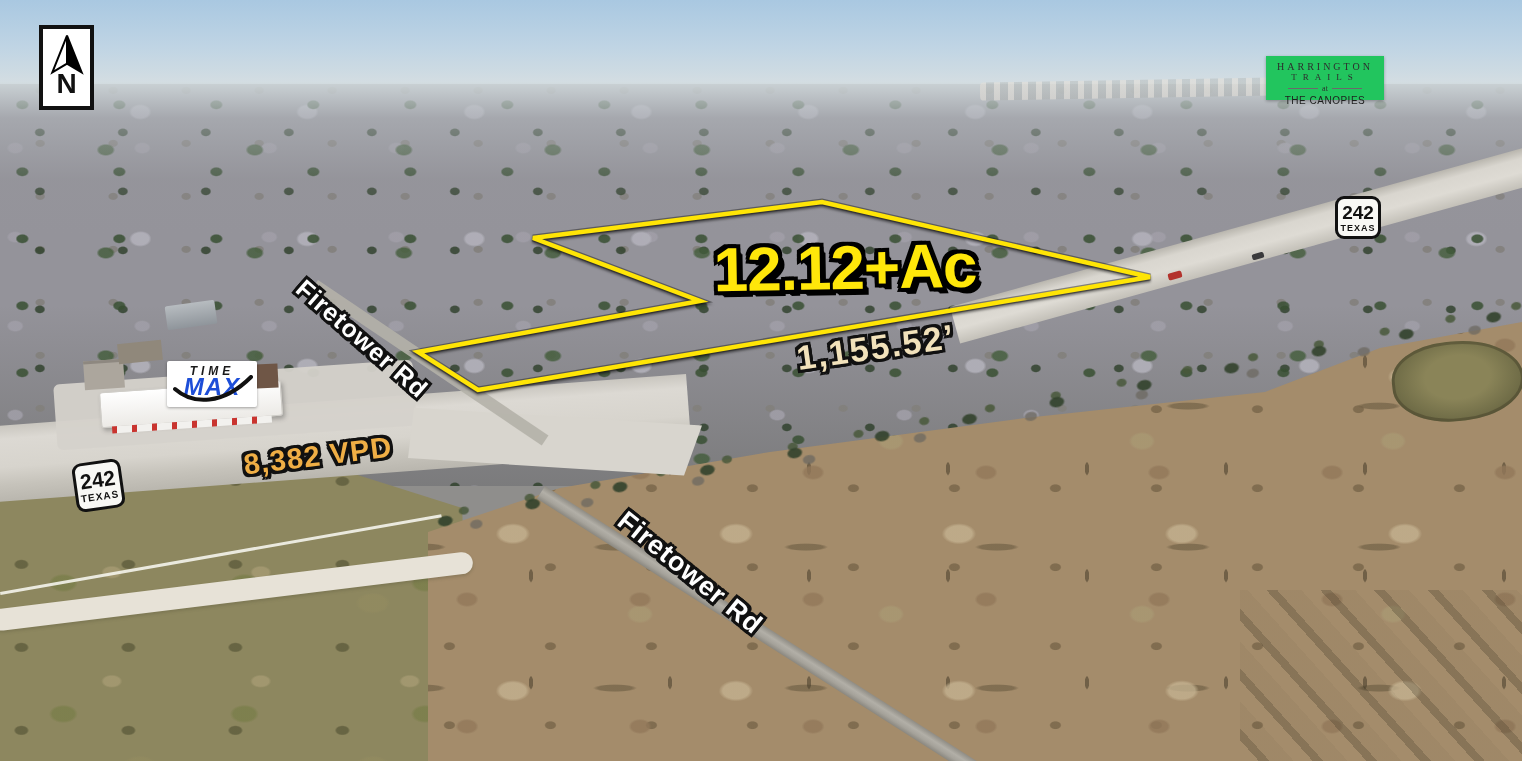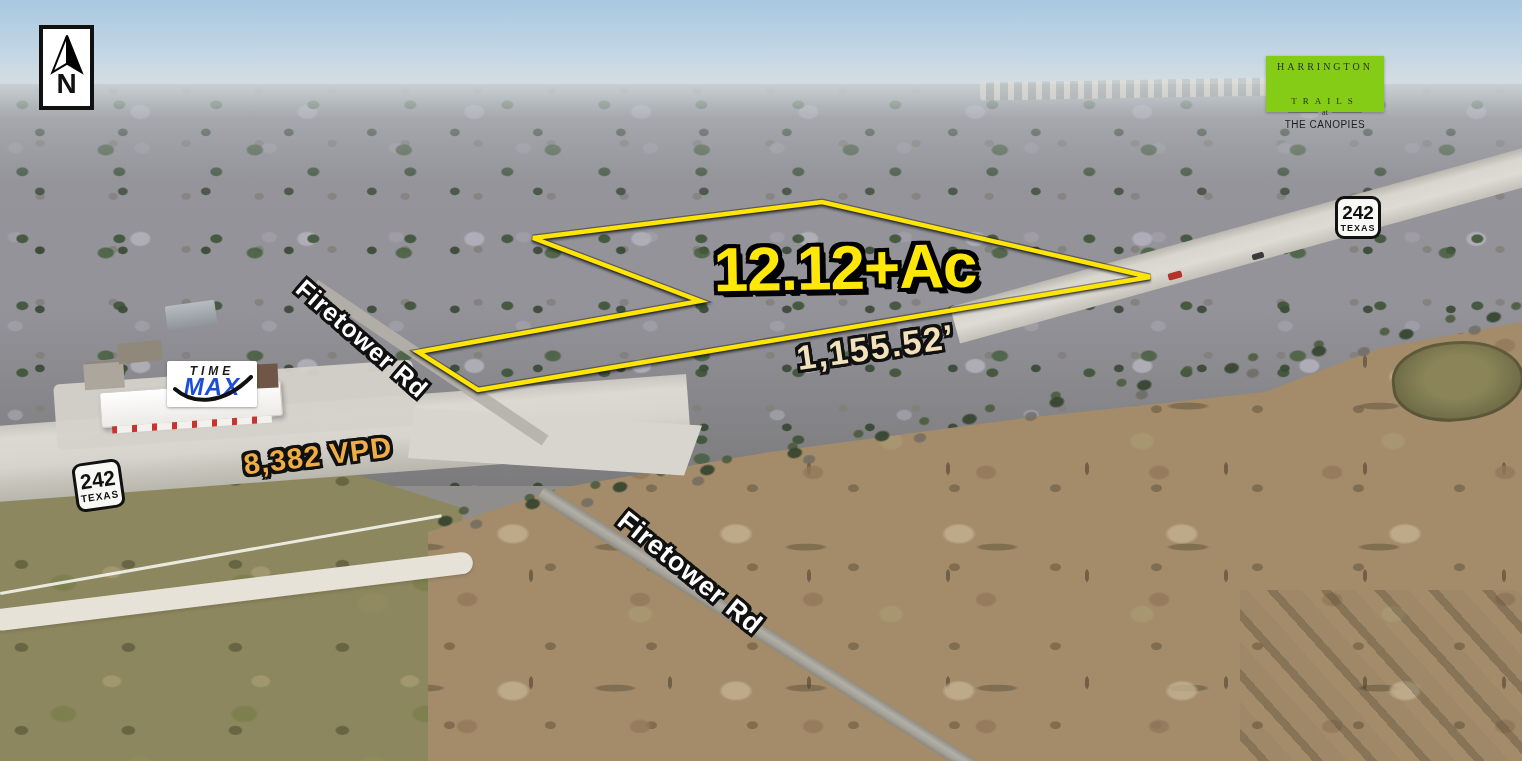--- a/index.html
+++ b/index.html
@@ -118,24 +118,24 @@
   .shield{background:#f8f8f5;border:3px solid #111;border-radius:9px;box-sizing:border-box;
     display:flex;flex-direction:column;align-items:center;justify-content:center;color:#111;}
   .shield .num{font-weight:bold;line-height:1;}
   .shield .st{font-weight:bold;letter-spacing:1px;margin-top:2px;line-height:1;}
   .shield-right{left:1335px;top:196px;width:46px;height:43px;}
   .shield-right .num{font-size:19px;} .shield-right .st{font-size:9px;}
   .shield-left{left:74px;top:461px;width:49px;height:49px;transform:rotate(-8deg);}
   .shield-left .num{font-size:21px;} .shield-left .st{font-size:10px;}
 
   
-  .hlogo{left:1266px;top:56px;width:118px;height:56px;background:#84cc16;box-sizing:border-box;
+  .hlogo{left:1266px;top:56px;width:118px;height:44px;background:#22c55e;box-sizing:border-box;
     padding:5px 3px 4px;text-align:center;color:#2e2e2e;box-shadow:0 1px 3px rgba(0,0,0,.3);}
   .hlogo .l1{font-family:"Liberation Serif",serif;font-size:10px;letter-spacing:3px;line-height:1.1;}
-  .hlogo .l2{font-family:"Liberation Serif",serif;font-size:9px;letter-spacing:6px;line-height:1.2;margin-top:24px;}
+  .hlogo .l2{font-family:"Liberation Serif",serif;font-size:9px;letter-spacing:6px;line-height:1.2;}
   .hlogo .atrow{display:flex;align-items:center;justify-content:center;gap:4px;margin:2px 0;}
   .hlogo .rule{height:1px;width:30px;background:#6a6a6a;}
   .hlogo .at{font-family:"Liberation Serif",serif;font-size:8px;line-height:1;}
   .hlogo .l3{font-size:10px;letter-spacing:.5px;color:#1e1e1e;line-height:1.1;}
 
   
   .timemax{left:167px;top:361px;width:90px;height:46px;background:#fff;border-radius:2px;
     box-shadow:0 1px 3px rgba(0,0,0,.35);text-align:center;overflow:hidden;}
   .tm-time{font-weight:bold;font-style:italic;font-size:12px;letter-spacing:4px;color:#1a1a1a;margin-top:4px;line-height:1;text-align:center;}
   .tm-max{font-weight:bold;font-style:italic;font-size:24px;letter-spacing:1px;color:#1d4ed8;margin-top:-2px;line-height:1;}

